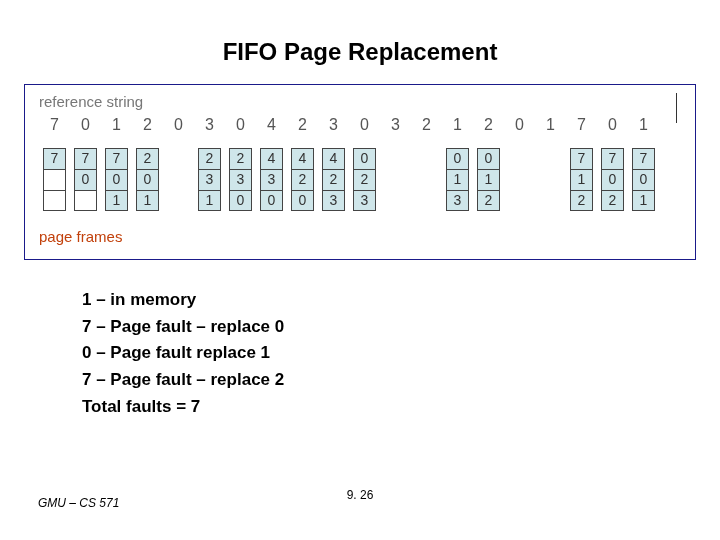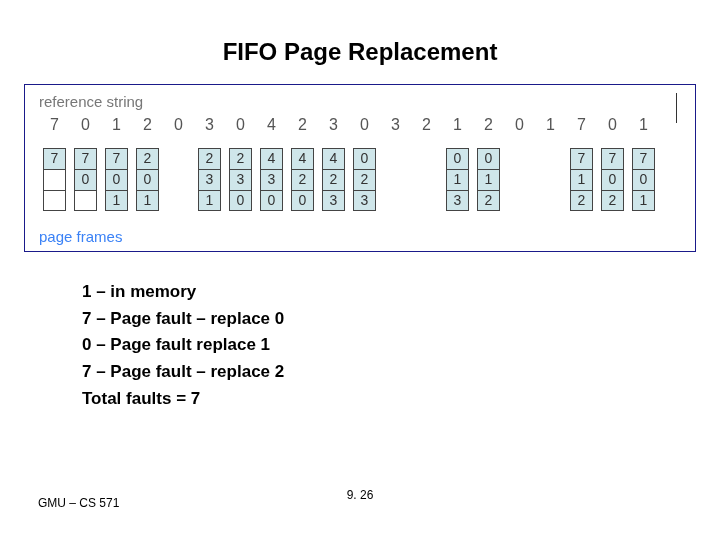--- a/index.html
+++ b/index.html
@@ -17,21 +17,21 @@
     font-weight: bold;
     font-size: 24px;
     margin-top: 38px;
     margin-bottom: 18px;
     font-family: Arial, sans-serif;
   }
   .diagram {
     margin: 0 24px 0 24px;
     border: 1.5px solid #1a1a8a;
     background: #fff;
-    padding: 6px 8px 4px 8px;
+    padding: 6px 8px 12px 8px;
     position: relative;
   }
   .ref-label {
     font-family: Arial, sans-serif;
     font-size: 15px;
     color: #777;
     margin: 2px 0 6px 6px;
   }
   .ref-row {
     display: flex;
@@ -74,37 +74,38 @@
     font-size: 14px;
     line-height: 19px;
     color: #333;
     font-family: Arial, sans-serif;
   }
   .cell:last-child { border-bottom: 1px solid #444; }
   .cell.empty { background: #fff; }
   .pf-label {
     font-family: Arial, sans-serif;
     font-size: 15px;
-    color: #3b82f6;
+    color: #c2410c;
     margin: 12px 0 2px 6px;
   }
   .bullets {
     margin: 28px 0 0 82px;
     font-family: Arial, sans-serif;
     font-size: 17px;
     font-weight: bold;
     line-height: 1.45;
   }
   .bullets div { margin-bottom: 2px; }
   .footer-left {
     position: absolute;
     left: 38px;
     bottom: 30px;
     font-size: 12px;
     font-family: Arial, sans-serif;
+    font-style: italic;
   }
   .footer-center {
     position: absolute;
     left: 50%;
     transform: translateX(-50%);
     bottom: 38px;
     font-size: 12px;
     font-family: Arial, sans-serif;
   }
   .vbar {

